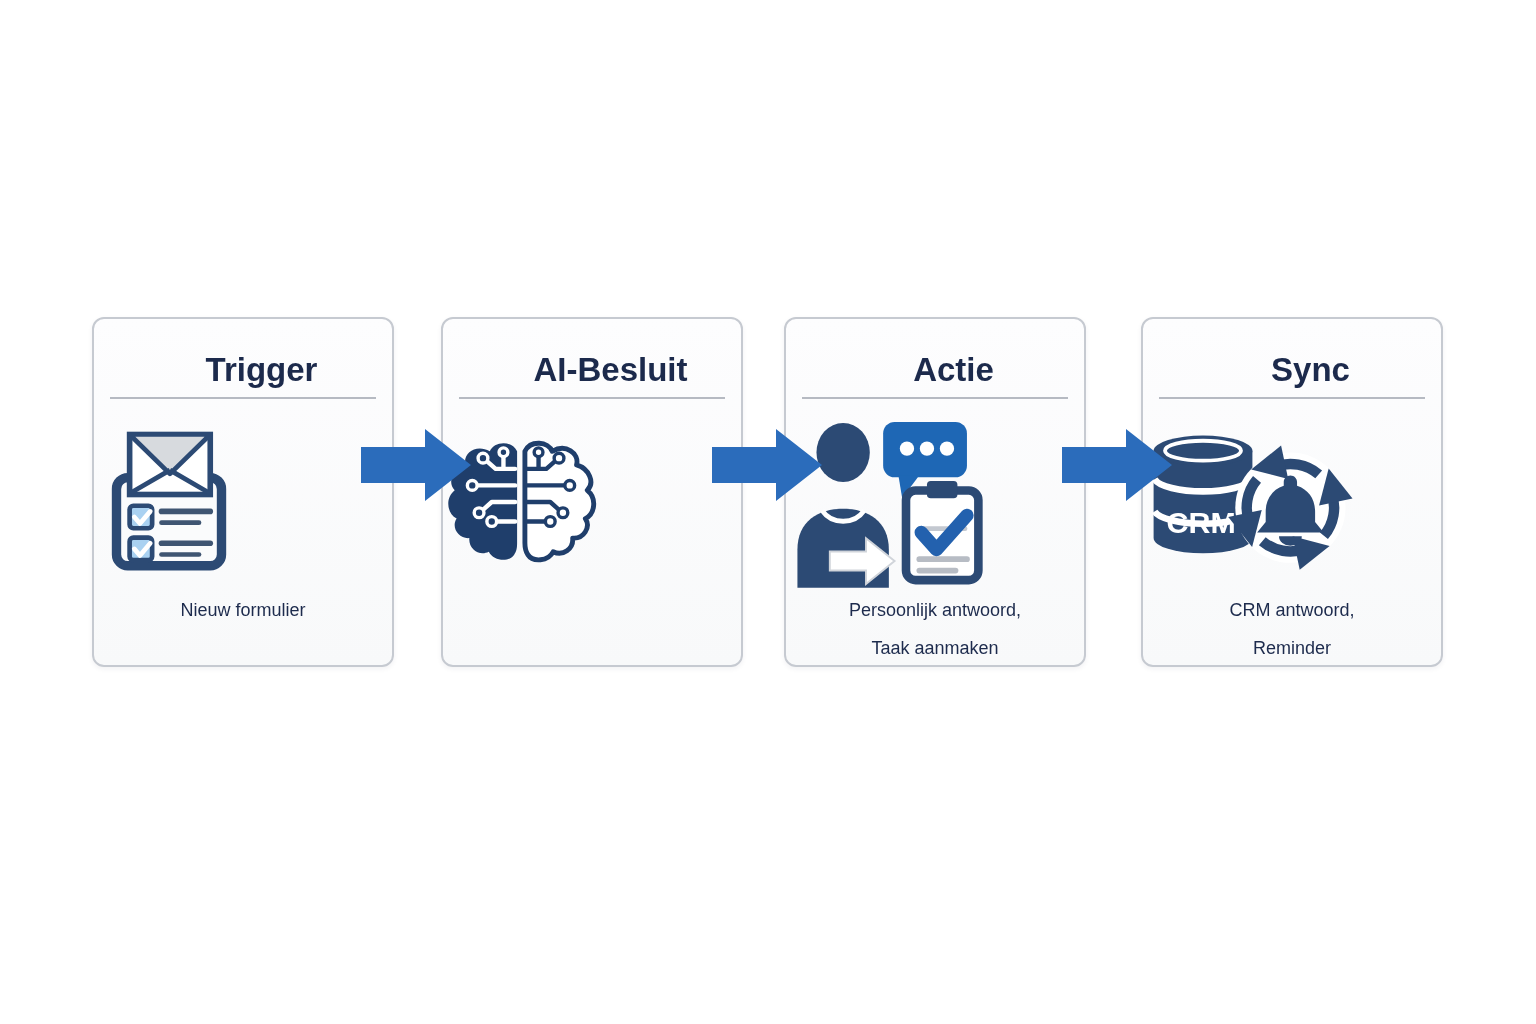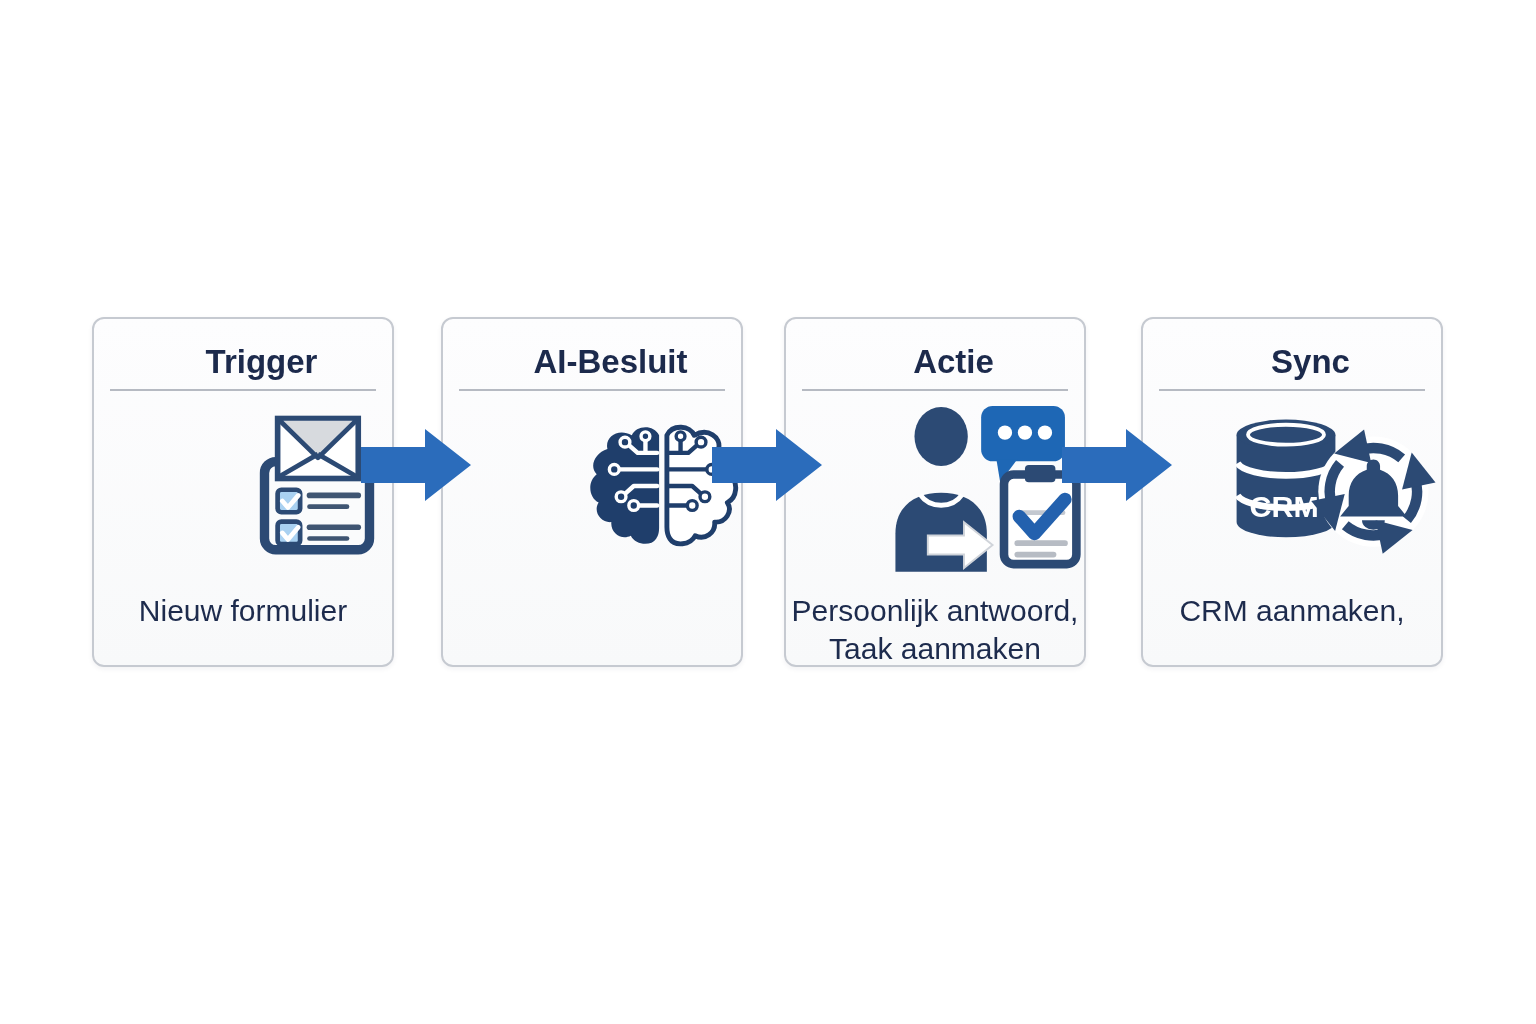--- a/index.html
+++ b/index.html
@@ -8,26 +8,26 @@
     font-family:"Liberation Sans", sans-serif; overflow:hidden;
   }
   .card {
     position:absolute; top:317px; width:302px; height:350px; box-sizing:border-box;
     background:linear-gradient(180deg,#fdfdfe 0%, #f8f9fa 100%);
     border:2px solid #c6cad1; border-radius:12px;
     box-shadow:0 2px 5px rgba(30,42,75,0.06);
     z-index:1;
   }
   .card-title {
-    margin-top:16px; height:54px; display:flex; align-items:center; justify-content:center;
+    margin-top:24px; height:54px; display:flex; align-items:center; justify-content:center;
     font-size:33px; font-weight:bold; color:#1c2a4c;padding-left:37px;
   }
   .card-divider { border-top:2px solid #b6bac2; margin:0 16px; }
-  .icon-box { height:184px; display:flex; align-items:center; justify-content:flex-end; padding-top:6px; box-sizing:border-box; }
-  .card-desc { text-align:center; font-size:30px; line-height:38px; color:#1d2b4d; margin-top:17px; }
+  .icon-box { height:184px; display:flex; align-items:center; justify-content:flex-start; padding-top:6px; box-sizing:border-box;margin-top:8px; }
+  .card-desc { text-align:center; font-size:18px; line-height:38px; color:#1d2b4d; margin-top:0; }
   .card-desc div { white-space:nowrap; }
   .flow-arrow { position:absolute; top:427px; width:110px; height:76px; z-index:2; }
   .c1 { left:92px; }  .c2 { left:441px; }  .c3 { left:784px; }  .c4 { left:1141px; }
   .a1 { left:361px; } .a2 { left:712px; }  .a3 { left:1062px; }
 </style>
 </head>
 <body>
 
 <div class="stage">
 
@@ -162,21 +162,22 @@
             <polygon points="120,38 156,20 156,56" transform="rotate(258 152 86)"></polygon>
           </g>
         </g>
         <g fill="#2c4a74">
           <path d="M152,52 c-4,0 -7,3 -7,7 v4 c-12,4 -19,14 -19,27 v11 l-9,11 h70 l-9,-11 v-11 c0,-13 -7,-23 -19,-27 v-4 c0,-4 -3,-7 -7,-7 z"></path>
           <path d="M140,116 a12,10 0 0 0 24,0 z"></path>
         </g>
       </svg>
     </div>
     <div class="card-desc">
-      <div>CRM aanmaken,</div>
+      <div>CRM antwoord,</div>
+      <div>Reminder</div>
     </div>
   </div>
 
   <svg class="flow-arrow a1" viewBox="0 0 110 76">
     <polygon points="0,20 64,20 64,2 110,38 64,74 64,56 0,56" fill="#2b6cbb"></polygon>
   </svg>
   <svg class="flow-arrow a2" viewBox="0 0 110 76">
     <polygon points="0,20 64,20 64,2 110,38 64,74 64,56 0,56" fill="#2b6cbb"></polygon>
   </svg>
   <svg class="flow-arrow a3" viewBox="0 0 110 76">

